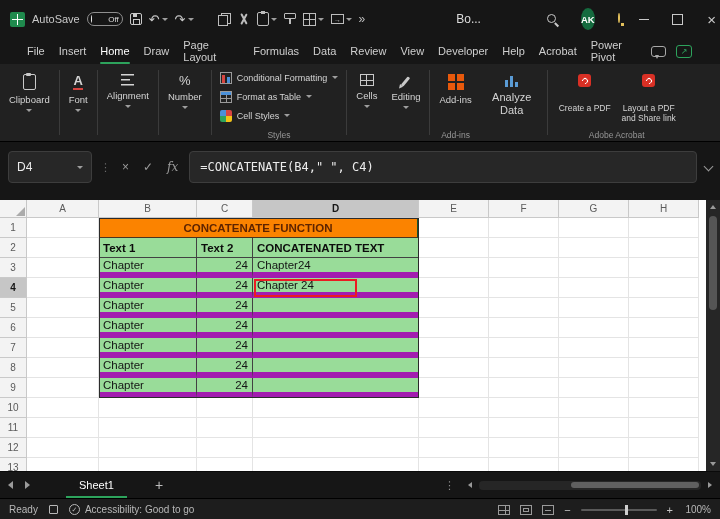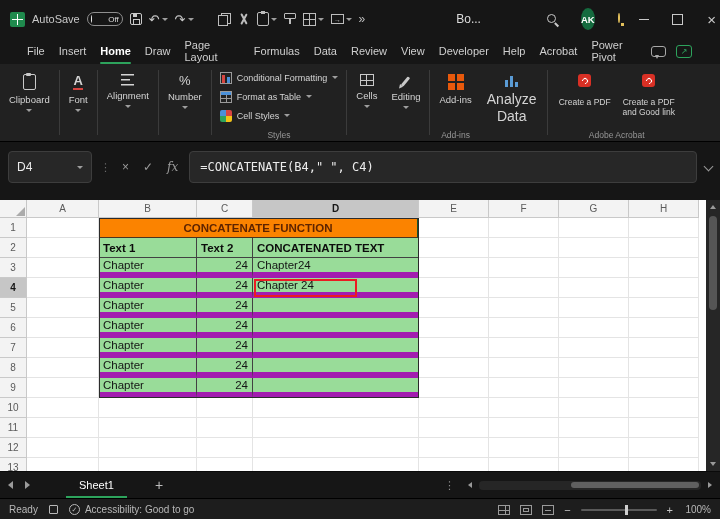--- a/index.html
+++ b/index.html
@@ -44,21 +44,21 @@
   .winbtns{margin-left:auto;display:flex;height:38px}
   .winbtn{width:34px;height:38px;display:flex;align-items:center;justify-content:center;color:#c9c9c9}
   .wb-min::after{content:"";width:10px;height:1px;background:#c9c9c9;display:block}
   .wb-max::after{content:"";width:9px;height:9px;border:1px solid #c9c9c9;display:block}
   .wb-close{font-size:15px}
 
   
   .menubar{flex:0 0 26px;display:flex;align-items:stretch;background:#161616;padding:0 20px}
   .menu-items{display:flex;align-items:stretch}
   .menu-item{padding:0 7px;font-size:11px;color:#cfcfcf;display:flex;align-items:center;position:relative}
-  .menu-item.active{color:#fff;font-weight:bold}
+  .menu-item.active{color:#fff;font-weight:normal}
   .menu-item.active::after{content:"";position:absolute;left:7px;right:7px;bottom:0;height:2.5px;background:var(--accent,#2DA35C);border-radius:2px}
   .menu-right{margin-left:auto;display:flex;align-items:center;gap:10px;padding-right:8px}
   .ic-comment{width:15px;height:11px;border:1px solid #a8a8a8;border-radius:3px;position:relative}
   .ic-comment::after{content:"";position:absolute;left:3px;bottom:-6px;border:3px solid transparent;border-top:4px solid #a8a8a8;border-left-width:2px;border-right-width:2px}
   .ic-sharebox{width:16px;height:13px;border:1px solid var(--accent,#2DA35C);border-radius:3px;display:flex;align-items:center;justify-content:center;color:var(--accent,#2DA35C);font-size:8px}
 
   
   .ribbon{flex:0 0 78px;background:#212121;border-bottom:1px solid #000;display:flex;align-items:stretch;padding:0 2px;overflow:hidden}
   .rgroup{display:flex;flex-direction:column;align-items:center;gap:4px;padding:10px 7px 12px;position:relative;font-size:9.5px;color:#d4d4d4;white-space:nowrap}
   .rdiv{width:1px;background:#3b3b3b;margin:6px 2px}
@@ -75,23 +75,23 @@
   .ic-cf{width:12px;height:12px;border:1px solid #9a9a9a;background:linear-gradient(#D64541,#D64541) 1.5px 2px/3px 8px,linear-gradient(#4A90D9,#4A90D9) 6.5px 4px/3px 6px;background-repeat:no-repeat}
   .ic-fat{width:12px;height:12px;border:1px solid #9a9a9a;background:linear-gradient(#4A90D9,#4A90D9) 0 0/12px 3px,linear-gradient(#9a9a9a,#9a9a9a) 0 6.5px/12px 1px,linear-gradient(#9a9a9a,#9a9a9a) 5.5px 0/1px 12px;background-repeat:no-repeat}
   .ic-cs{width:12px;height:12px;border-radius:2px;background:conic-gradient(#D64541 0 25%,#F3C317 0 50%,#2DA35C 0 75%,#4A90D9 0)}
   .ic-cells{width:14px;height:12px;border:1px solid #c9c9c9;background:linear-gradient(#c9c9c9,#c9c9c9) 50% 0/1px 100% no-repeat,linear-gradient(#c9c9c9,#c9c9c9) 0 50%/100% 1px no-repeat}
   .ic-edit{width:3px;height:11px;background:#c9c9c9;border-radius:1px;transform:rotate(40deg);position:relative;margin:2px 4px 0}
   .ic-edit::after{content:"";position:absolute;bottom:-4px;left:-1px;border-left:2.5px solid transparent;border-right:2.5px solid transparent;border-top:4px solid #c9c9c9}
   .ic-addins{width:7px;height:7px;background:#E8590C;box-shadow:9px 0 0 #E8590C,0 9px 0 #E8590C,9px 9px 0 #E8590C;margin:0 9px 9px 0}
   .ic-analyze{width:14px;height:13px;background:linear-gradient(#5A9BD5,#5A9BD5) 0 100%/3px 7px,linear-gradient(#5A9BD5,#5A9BD5) 5px 100%/3px 11px,linear-gradient(#5A9BD5,#5A9BD5) 10px 100%/3px 5px;background-repeat:no-repeat}
   .ic-pdf{width:13px;height:13px;border-radius:3px;background:#D93025;position:relative}
   .ic-pdf::after{content:"";position:absolute;inset:3.5px;border:1.5px solid #fff;border-radius:50%;border-bottom-color:transparent;transform:rotate(45deg)}
-  .pdfbtn{display:flex;flex-direction:column;align-items:center;gap:10px;width:62px;text-align:center;font-size:8.5px;line-height:1.2;color:#d4d4d4;white-space:normal}
+  .pdfbtn{display:flex;flex-direction:column;align-items:center;gap:16px;width:62px;text-align:center;font-size:8.5px;line-height:1.2;color:#d4d4d4;white-space:normal}
   .acrobat-group{display:flex;flex-direction:row;gap:2px;align-items:flex-start;padding:10px 4px 12px}
-  .two-line{white-space:normal;width:52px;text-align:center;line-height:1.2;font-size:14px}
+  .two-line{white-space:normal;width:52px;text-align:center;line-height:1.2;font-size:11px}
 
   
   .formulabar{flex:0 0 58px;background:#161616;display:flex;align-items:flex-start;gap:8px;padding:9px 8px 0}
   .namebox{width:84px;height:32px;background:#272727;border:1px solid #3d3d3d;border-radius:4px;display:flex;align-items:center;justify-content:space-between;padding:0 8px;color:#ececec;font-size:12px}
   .fxsep{color:#6a6a6a;font-size:11px;line-height:32px}
   .fxbtn{color:#9a9a9a;font-size:12px;line-height:32px;padding:0 3px}
   .fx-it{font-family:"DejaVu Serif",serif;font-style:italic}
   .formula-input{flex:1;height:32px;background:#272727;border:1px solid #3d3d3d;border-radius:4px;display:flex;align-items:center;padding:0 10px;color:#ececec;font-family:"DejaVu Sans Mono",monospace;font-size:12px;overflow:hidden;white-space:nowrap}
   .chev{width:7px;height:7px;border-right:1.5px solid #9a9a9a;border-bottom:1.5px solid #9a9a9a;transform:rotate(45deg);margin-top:12px}
 
@@ -293,21 +293,21 @@
       <span class="two-line">Analyze Data</span>
     </div>
     <div class="rdiv"></div>
     <div class="rgroup acrobat-group">
       <div class="pdfbtn">
         <span class="ic-pdf"></span>
         <span>Create a PDF</span>
       </div>
       <div class="pdfbtn">
         <span class="ic-pdf"></span>
-        <span>Create a PDF and Good link</span>
+        <span>Layout a PDF and Share link</span>
       </div>
       <span class="glabel">Adobe Acrobat</span>
     </div>
   </div>
 
   <div class="formulabar">
     <div class="namebox">
       <span>D4</span>
       <span class="caret"></span>
     </div>

